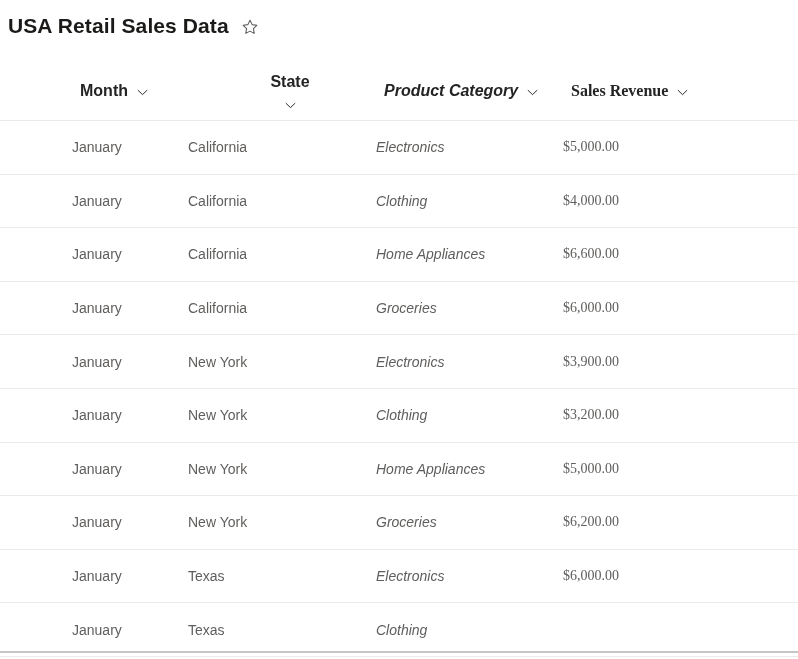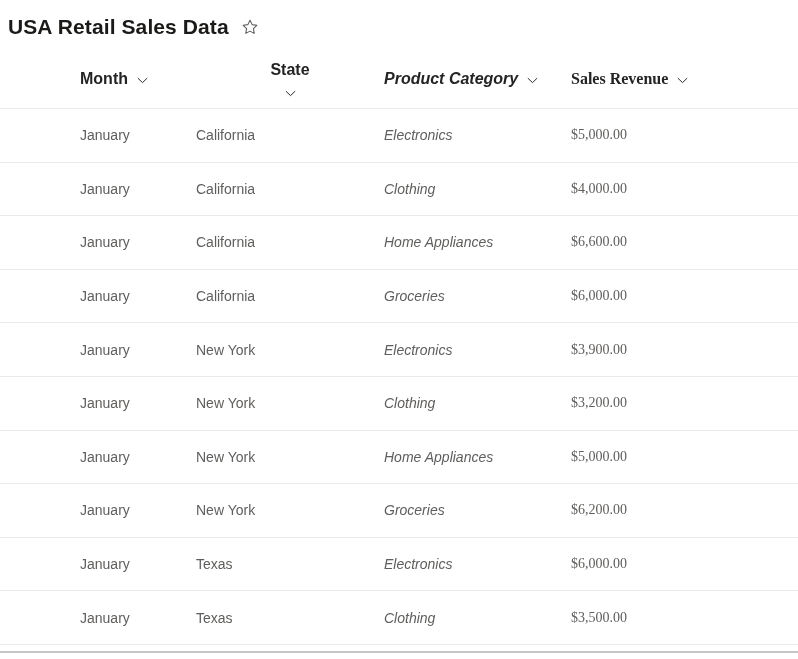--- a/index.html
+++ b/index.html
@@ -11,21 +11,21 @@
     height: 659px;
     background: #ffffff;
     font-family: "Liberation Sans", sans-serif;
     overflow: hidden;
     position: relative;
   }
 
   
   .title-bar {
     display: flex;
-    align-items: flex-end;
+    align-items: center;
     gap: 10px;
     padding: 14px 0 0 8px;
     height: 38px;
     box-sizing: border-box;
   }
   .list-title {
     font-size: 21px;
     font-weight: 600;
     color: #1b1a19;
     letter-spacing: 0.1px;
@@ -39,21 +39,21 @@
     width: 22px;
     height: 22px;
     margin-top: 2px;
     cursor: pointer;
   }
   .favorite-btn svg { display: block; }
 
   
   .list-table {
     position: absolute;
-    top: 50px;
+    top: 62px;
     left: 0;
     width: 798px;
   }
   .table-header {
     display: flex;
     align-items: center;
     height: 58px;
     padding-left: 8px;
     box-sizing: border-box;
   }
@@ -71,21 +71,21 @@
   .col-head .chev { display: inline-flex; align-items: center; margin-top: 2px; }
   .col-head .chev svg { display: block; }
 
   .table-body {
     border-top: 1px solid #edebe9;
   }
   .row {
     display: flex;
     align-items: center;
     height: 53.6px;
-    padding-left: 8px;
+    padding-left: 0;
     box-sizing: border-box;
     border-bottom: 1px solid #edebe9;
     background: #ffffff;
     cursor: pointer;
   }
   .cell {
     font-size: 14px;
     color: #605e5c;
     white-space: nowrap;
     overflow: hidden;
@@ -213,18 +213,17 @@
       <div class="row">
         <div class="cell c-month">January</div>
         <div class="cell c-state">Texas</div>
         <div class="cell c-category">Electronics</div>
         <div class="cell c-revenue">$6,000.00</div>
       </div>
       <div class="row">
         <div class="cell c-month">January</div>
         <div class="cell c-state">Texas</div>
         <div class="cell c-category">Clothing</div>
-        <div class="cell c-revenue">$3,500.00</div>
       </div>
     </div>
 </div>
 
 <div class="table-footer-rule"></div>
 
 </body></html>

